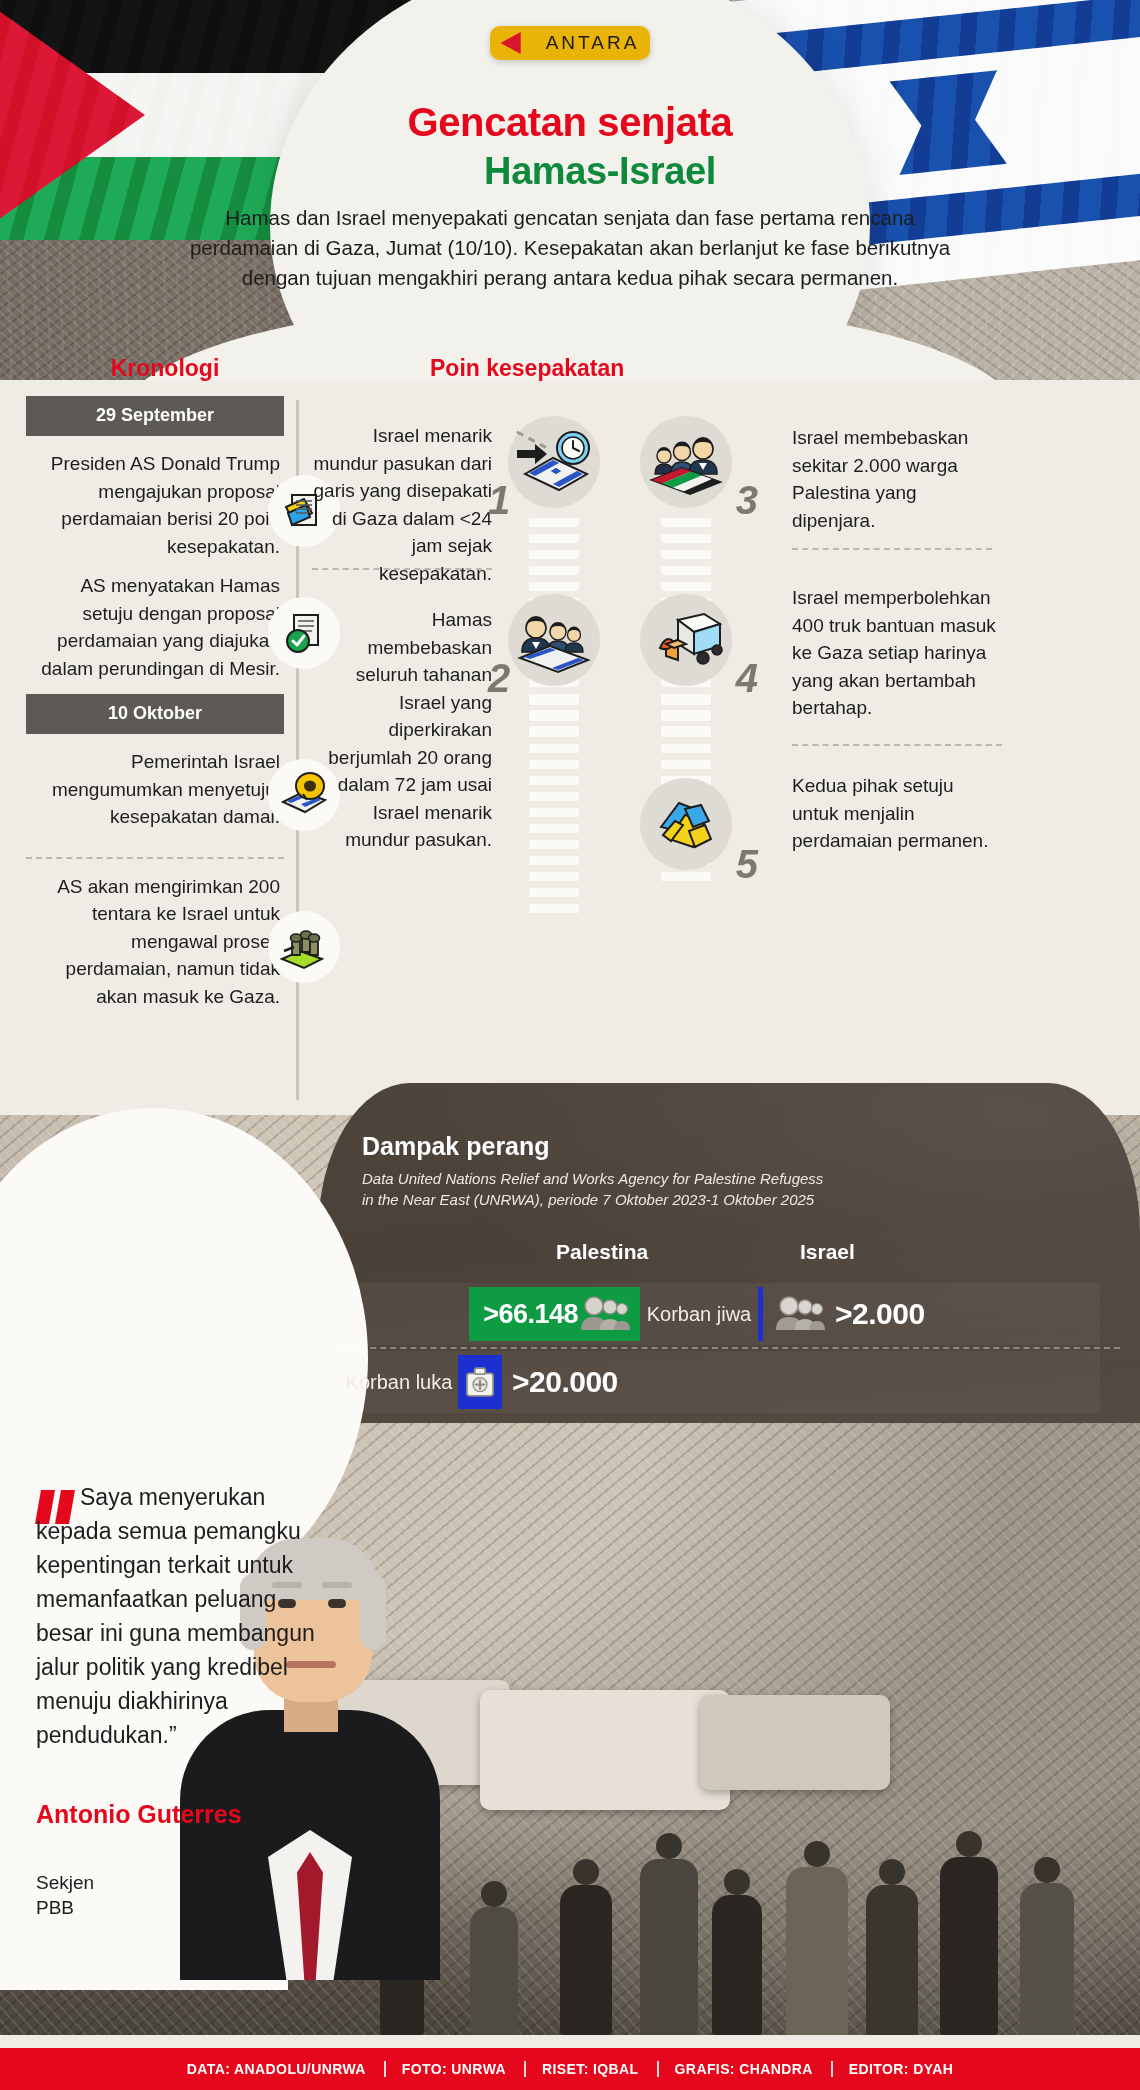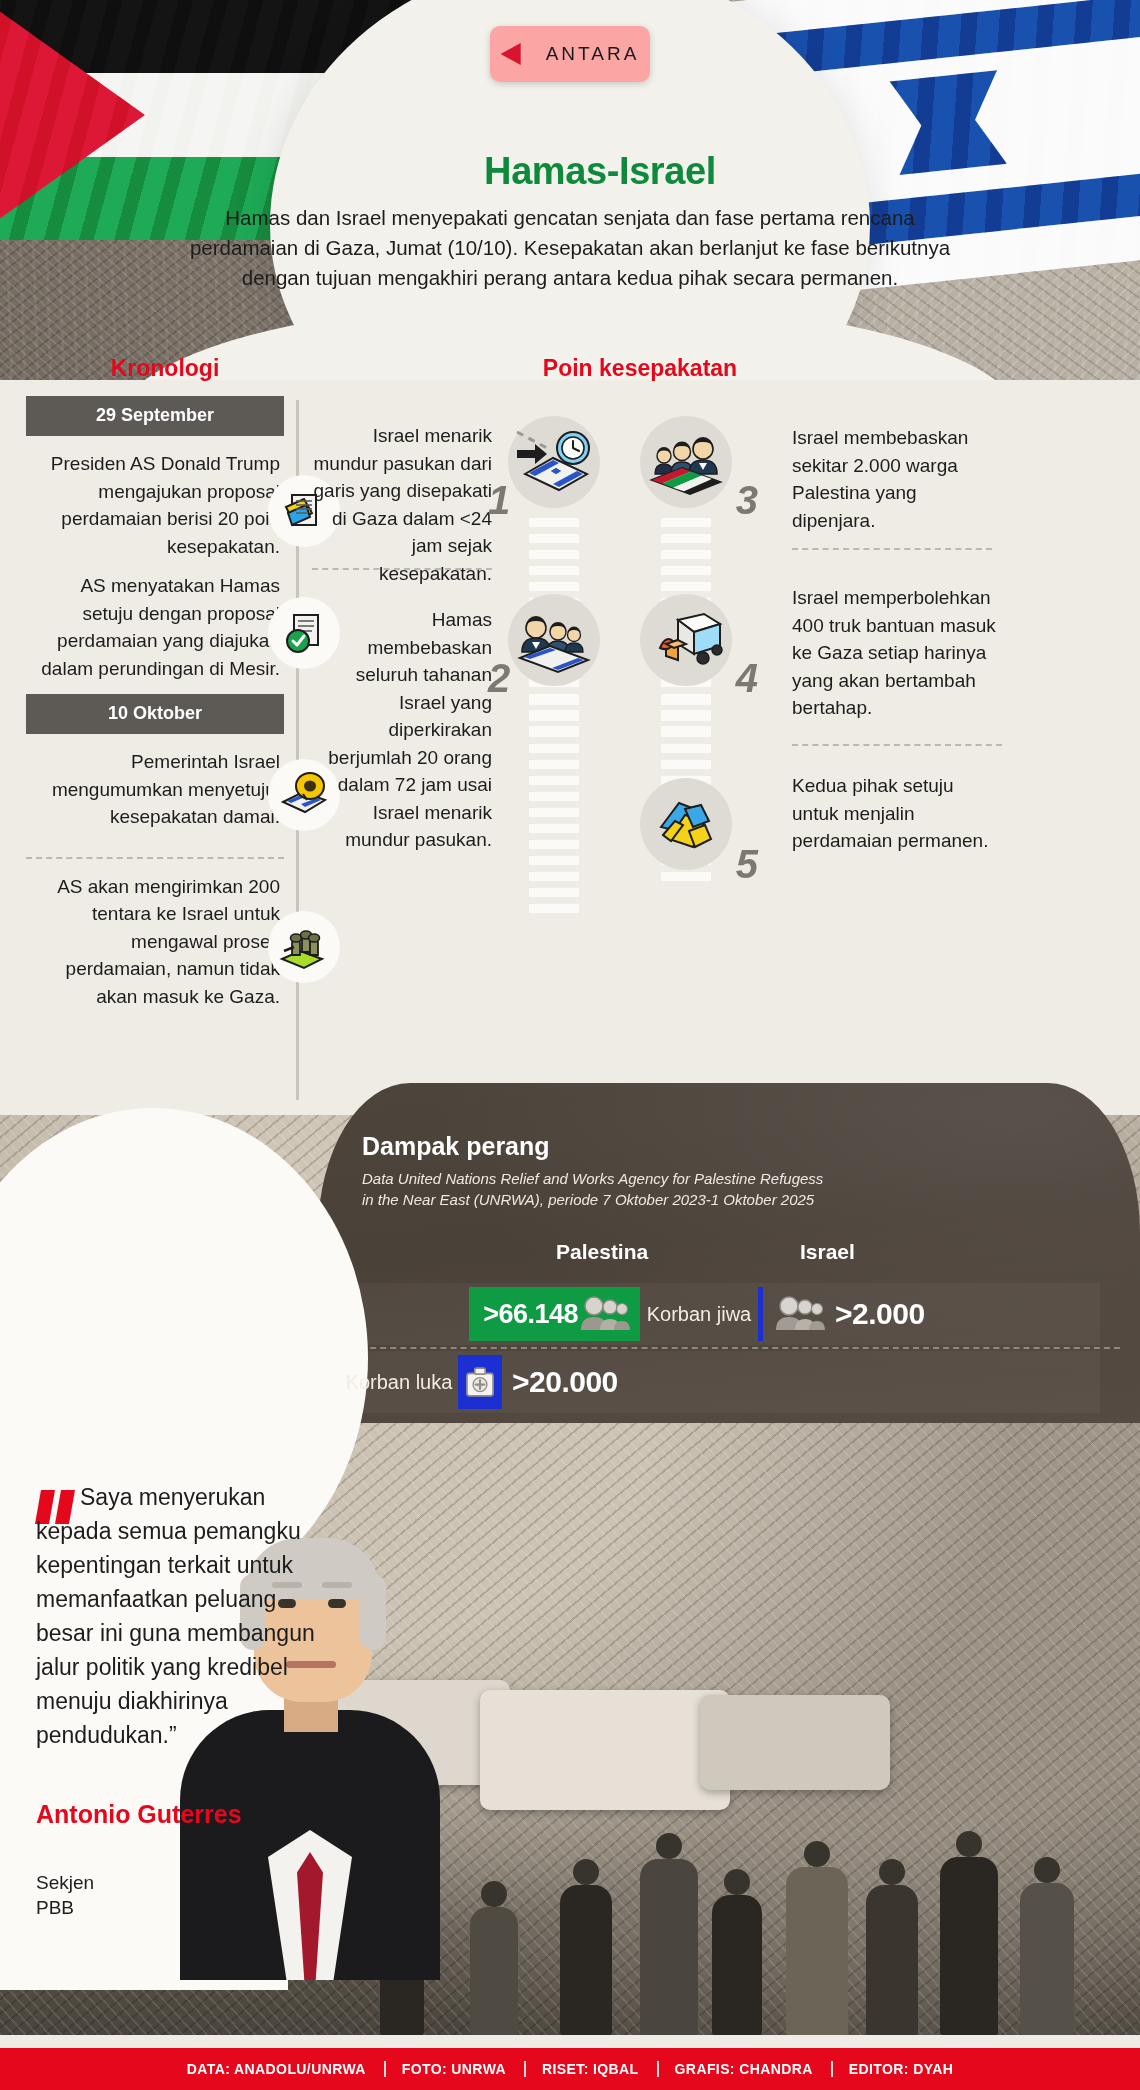--- a/index.html
+++ b/index.html
@@ -79,39 +79,39 @@
     border-radius:50% 50% 46% 46% / 52% 52% 48% 48%;
     box-shadow:0 0 40px rgba(0,0,0,.10);
   }
   .oval-ext{
     position:absolute; top:300px; left:50%; transform:translateX(-50%);
     width:900px; height:170px; background:#f3f1ec;
     border-radius:50% 50% 0 0 / 70% 70% 0 0;
   }
   .logo{
     position:absolute; top:26px; left:50%; transform:translateX(-50%);
-    width:160px;height:56px;background:#fca5a5;border-radius:10px;
+    width:160px;height:34px;background:#eab308;border-radius:10px;
     box-shadow:0 2px 7px rgba(0,0,0,.18);
     display:flex;align-items:center;justify-content:center;gap:25px;
   }
   .logo .mark{width:20px;height:22px;background:#d8142f;
     clip-path:polygon(100% 0,100% 100%,0 50%);}
   .logo .wm{font-size:19px;letter-spacing:3px;color:#1b1b1b;font-weight:400;}
 
   .title1{position:absolute;top:100px;left:0;width:1140px;text-align:center;
     font-size:40px;font-weight:bold;color:#e5071c;letter-spacing:-.4px;}
   .title2{position:absolute;top:150px;left:0;width:1140px;text-align:center;
     font-size:38px;font-weight:bold;color:#0f8a3c;letter-spacing:-.4px;margin-left:30px;}
   .lede{position:absolute;top:203px;left:170px;width:800px;text-align:center;
     font-size:20.5px;line-height:30px;color:#1d1d1d;}
 
   
   .h-kron{position:absolute;top:355px;left:40px;width:250px;text-align:center;
     font-size:23px;font-weight:bold;color:#e5071c;}
-  .h-poin{position:absolute;top:355px;left:430px;width:420px;text-align:center;
+  .h-poin{position:absolute;top:355px;left:430px;width:420px;text-align:left;
     font-size:23px;font-weight:bold;color:#e5071c;}
 
   
   .bodybg{position:absolute;top:380px;left:0;width:1140px;height:1140px;background:#efece6;z-index:0;}
 
   
   .kron{position:absolute;top:396px;left:26px;width:258px;z-index:3;}
   .datebar{background:#5d5a56;color:#fff;font-weight:bold;font-size:18px;
     text-align:center;padding:9px 0 10px;margin-bottom:14px;}
   .kitem{position:relative;padding:0 0 12px 0;}
@@ -242,20 +242,21 @@
   </div>
 
   <div class="oval"></div>
   <div class="oval-ext"></div>
 
   <div class="logo">
     <span class="mark"></span>
     <span class="wm">ANTARA</span>
   </div>
 
+  <div class="title1">Gencatan senjata</div>
   <div class="title2">Hamas-Israel</div>
   <div class="lede">Hamas dan Israel menyepakati gencatan senjata dan fase pertama rencana perdamaian di Gaza, Jumat (10/10). Kesepakatan akan berlanjut ke fase berikutnya dengan tujuan mengakhiri perang antara kedua pihak secara permanen.</div>
 
   <div class="bodybg"></div>
 
   <div class="h-kron">Kronologi</div>
   <div class="h-poin">Poin kesepakatan</div>
   <div class="vline"></div>
 
   <div class="kron">

